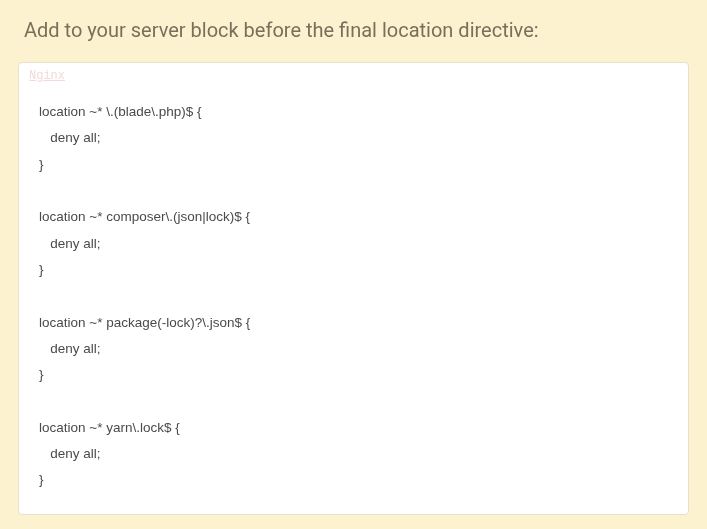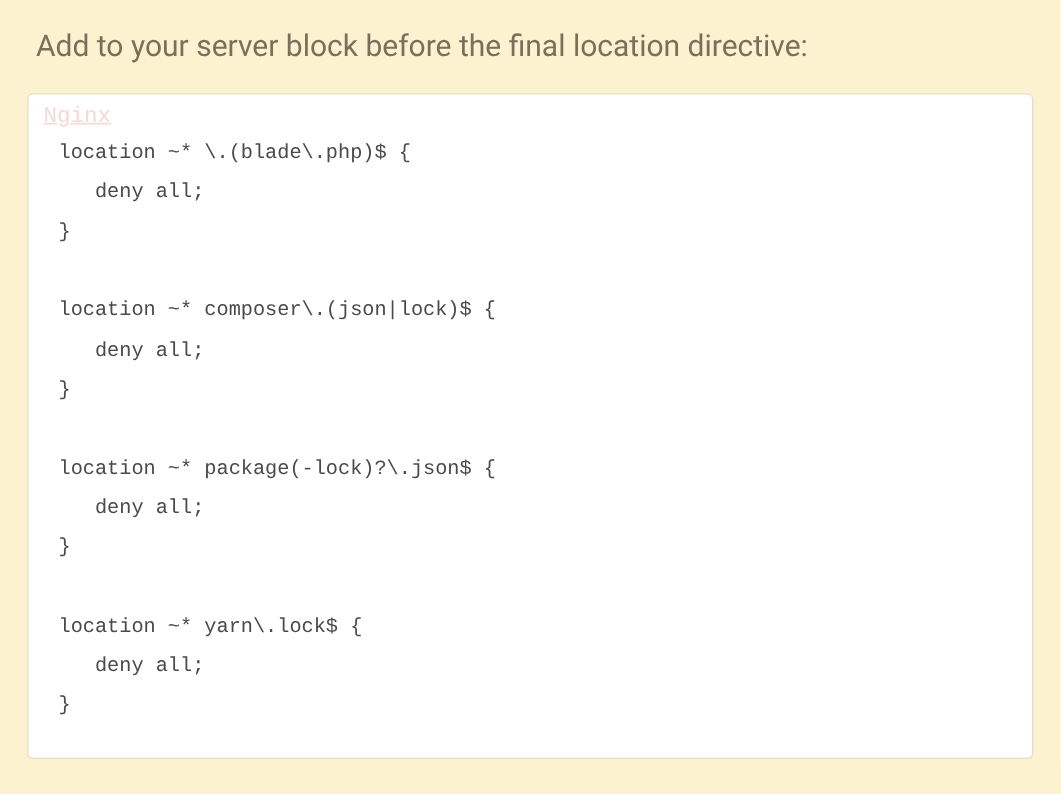--- a/index.html
+++ b/index.html
@@ -22,29 +22,29 @@
     }
     .code-block {
       background-color: #ffffff;
       border: 1px solid #e8e0c8;
       border-radius: 4px;
       padding: 6px 20px 20px 20px;
       position: relative;
     }
     .lang-label {
       color: #f5d8d8;
-      font-size: 15px;
+      font-size: 12px;
       font-family: "Courier New", Courier, monospace;
-      margin-bottom: 4px;
+      margin-bottom: 16px;
       display: block;
       margin-left: -10px;
       text-decoration: underline;
     }
     .code-content {
-      font-family: Liberation Mono, monospace;
+      font-family: Liberation Sans, sans-serif;
       font-size: 13.5px;
       color: #4a4a4a;
       line-height: 1.95;
       white-space: pre;
     }
   </style>
 </head>
 <body>
 
 <div class="instruction">Add to your server block before the final location directive:</div>

